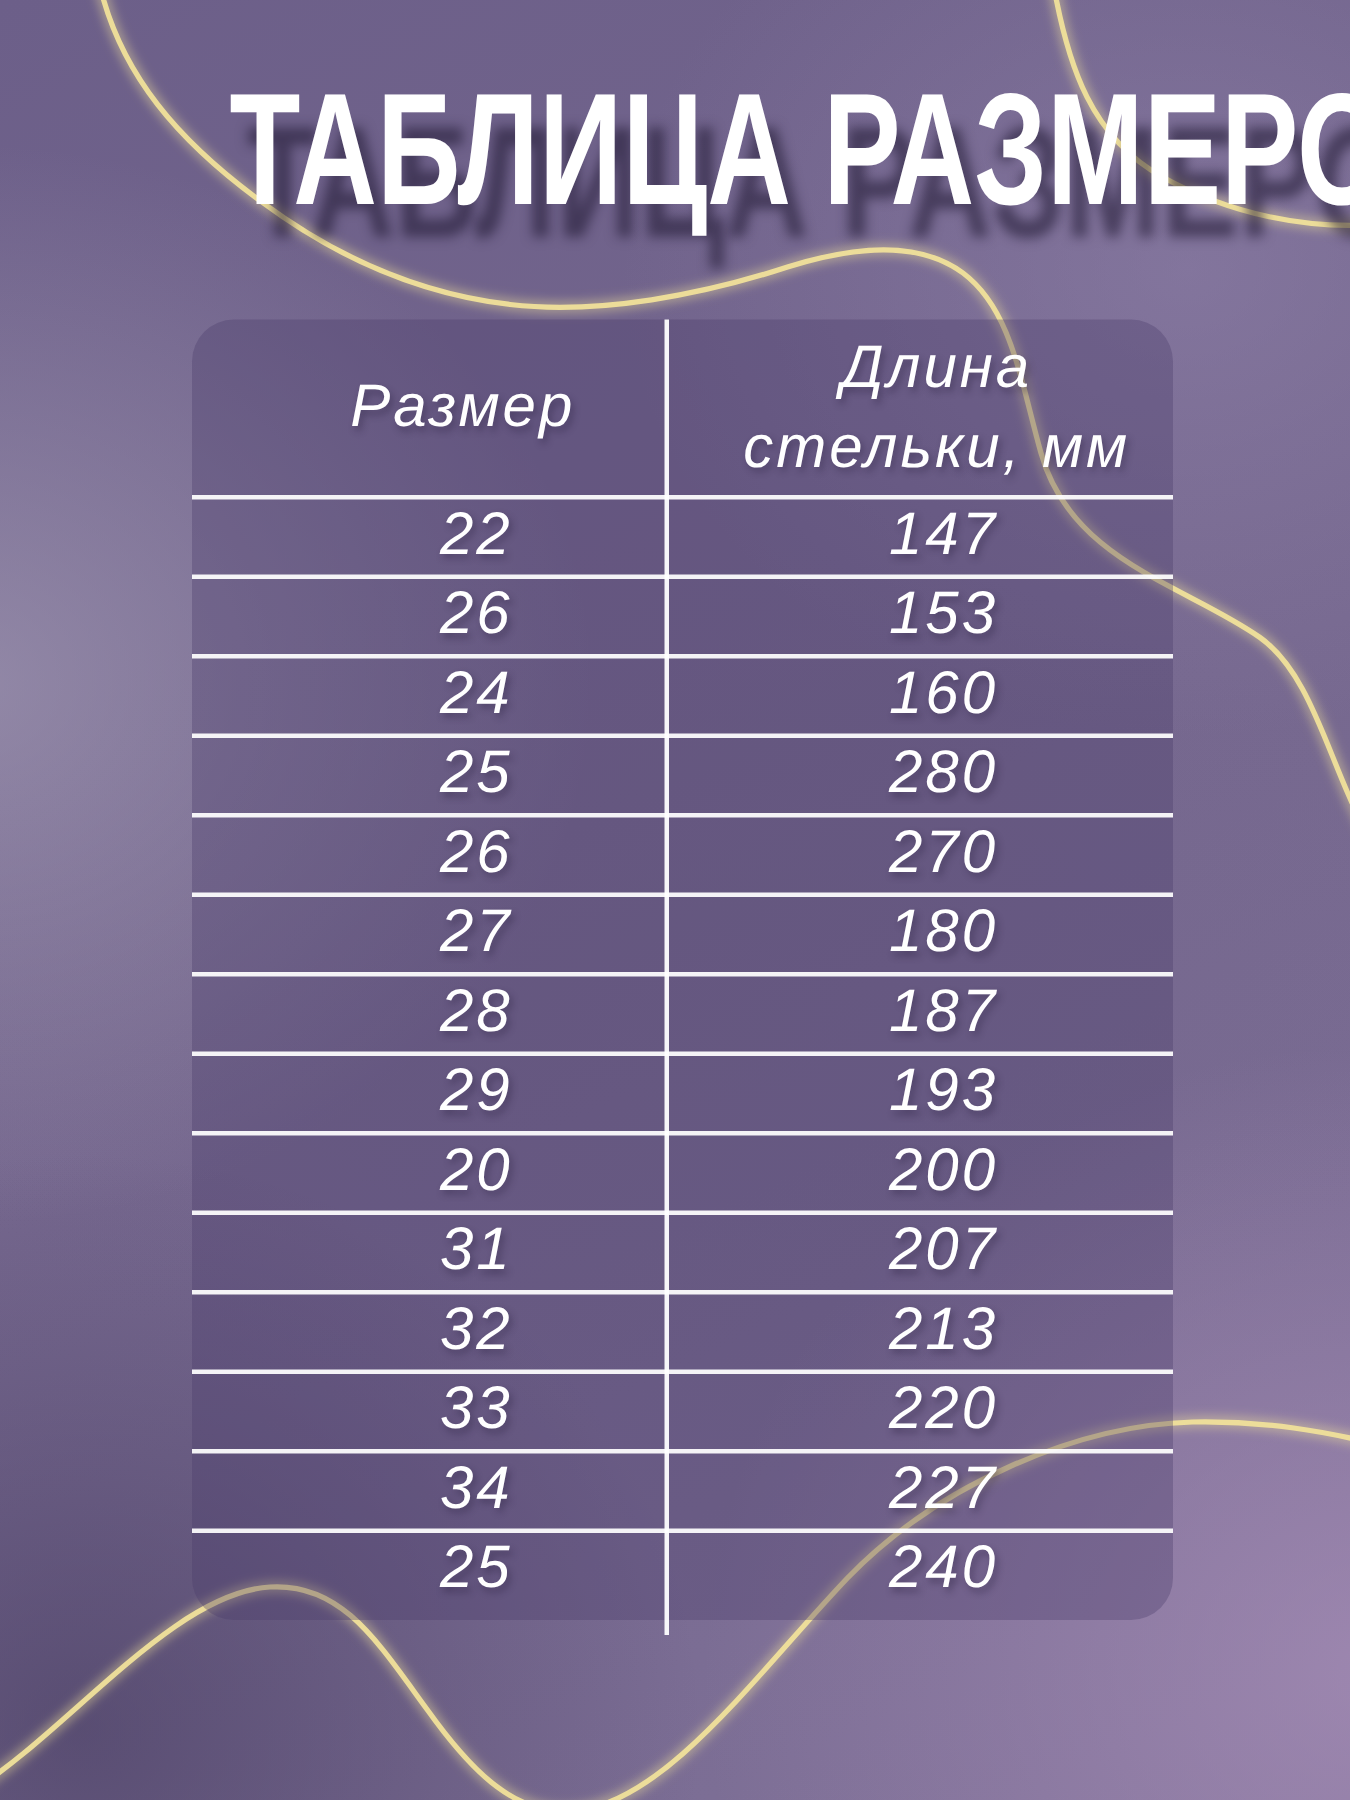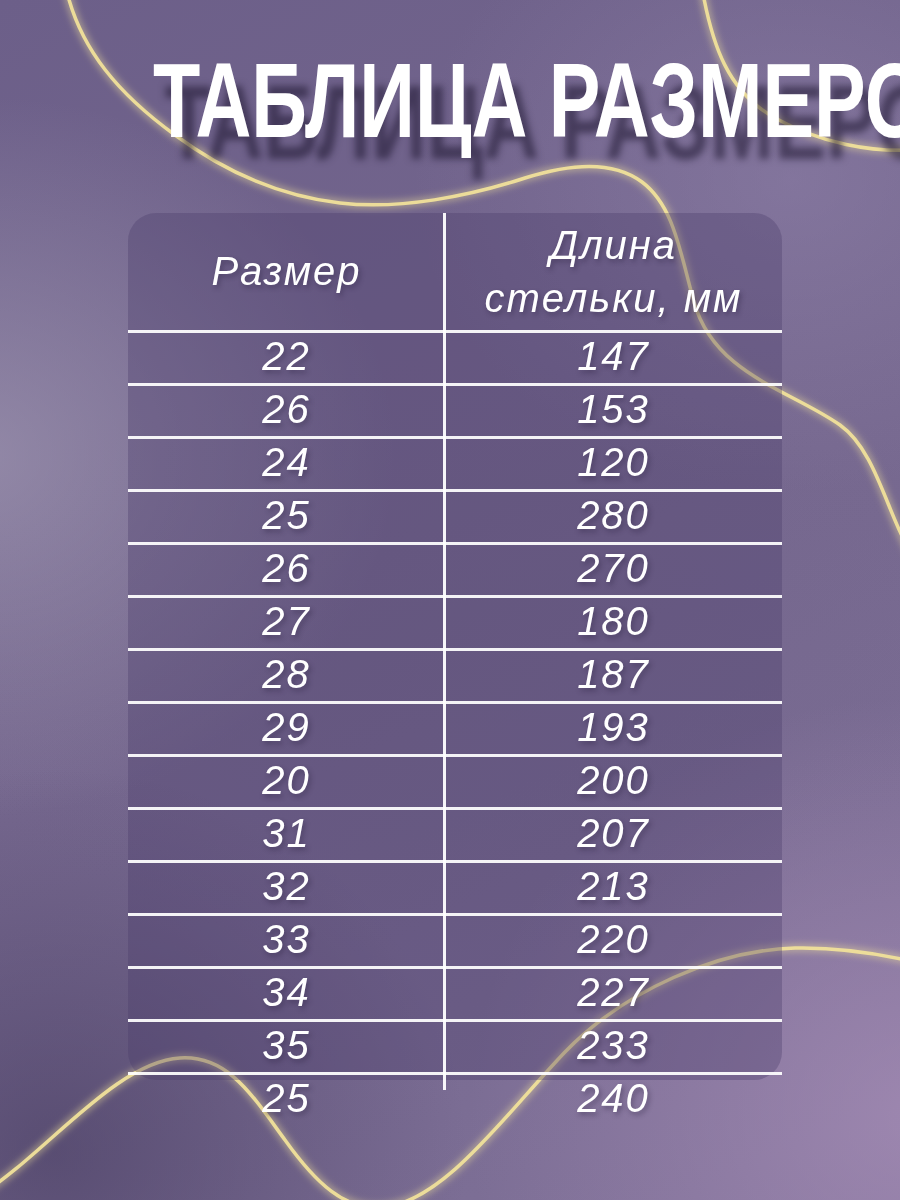--- a/index.html
+++ b/index.html
@@ -27,30 +27,30 @@
   .panel{
     position:absolute;left:128px;top:213px;width:654px;height:867px;
     background:rgba(74,60,106,0.35);
     border-radius:28px;
   }
   .divider{
     position:absolute;left:315px;top:0;width:3px;height:calc(100% + 10px);
     background:rgba(255,255,255,0.95);
   }
   .header-row{
-    display:grid;grid-template-columns:317px 1fr;height:117px;
+    display:grid;grid-template-columns:317px 1fr;height:117px;padding-left:22px;
   }
   .cell{
     display:flex;align-items:center;justify-content:center;
     color:#ffffff;font-style:italic;letter-spacing:2px;
     text-shadow:2px 3px 5px rgba(40,30,60,0.40);
   }
   .header-cell{font-size:40px;line-height:1.32;text-align:center;}
   .row{display:grid;grid-template-columns:317px 1fr;height:50px;
-       border-top:3px solid rgba(255,255,255,0.93);}
+       border-top:3px solid rgba(255,255,255,0.93);padding-left:31px;}
   .row .cell{font-size:40px;line-height:47px;height:47px;}
 </style>
 </head>
 <body>
 
 <div class="canvas">
 
   <svg class="decor" viewBox="0 0 900 1200" xmlns="http://www.w3.org/2000/svg">
     <defs>
       <filter id="glow" x="-30%" y="-30%" width="160%" height="160%">
@@ -88,21 +88,21 @@
         <div class="row">
           <div class="cell">22</div>
           <div class="cell">147</div>
         </div>
         <div class="row">
           <div class="cell">26</div>
           <div class="cell">153</div>
         </div>
         <div class="row">
           <div class="cell">24</div>
-          <div class="cell">120</div>
+          <div class="cell">160</div>
         </div>
         <div class="row">
           <div class="cell">25</div>
           <div class="cell">280</div>
         </div>
         <div class="row">
           <div class="cell">26</div>
           <div class="cell">270</div>
         </div>
         <div class="row">
@@ -131,23 +131,19 @@
         </div>
         <div class="row">
           <div class="cell">33</div>
           <div class="cell">220</div>
         </div>
         <div class="row">
           <div class="cell">34</div>
           <div class="cell">227</div>
         </div>
         <div class="row">
-          <div class="cell">35</div>
-          <div class="cell">233</div>
-        </div>
-        <div class="row">
           <div class="cell">25</div>
           <div class="cell">240</div>
         </div>
       </div>
   </div>
 
 </div>
 
 </body></html>

